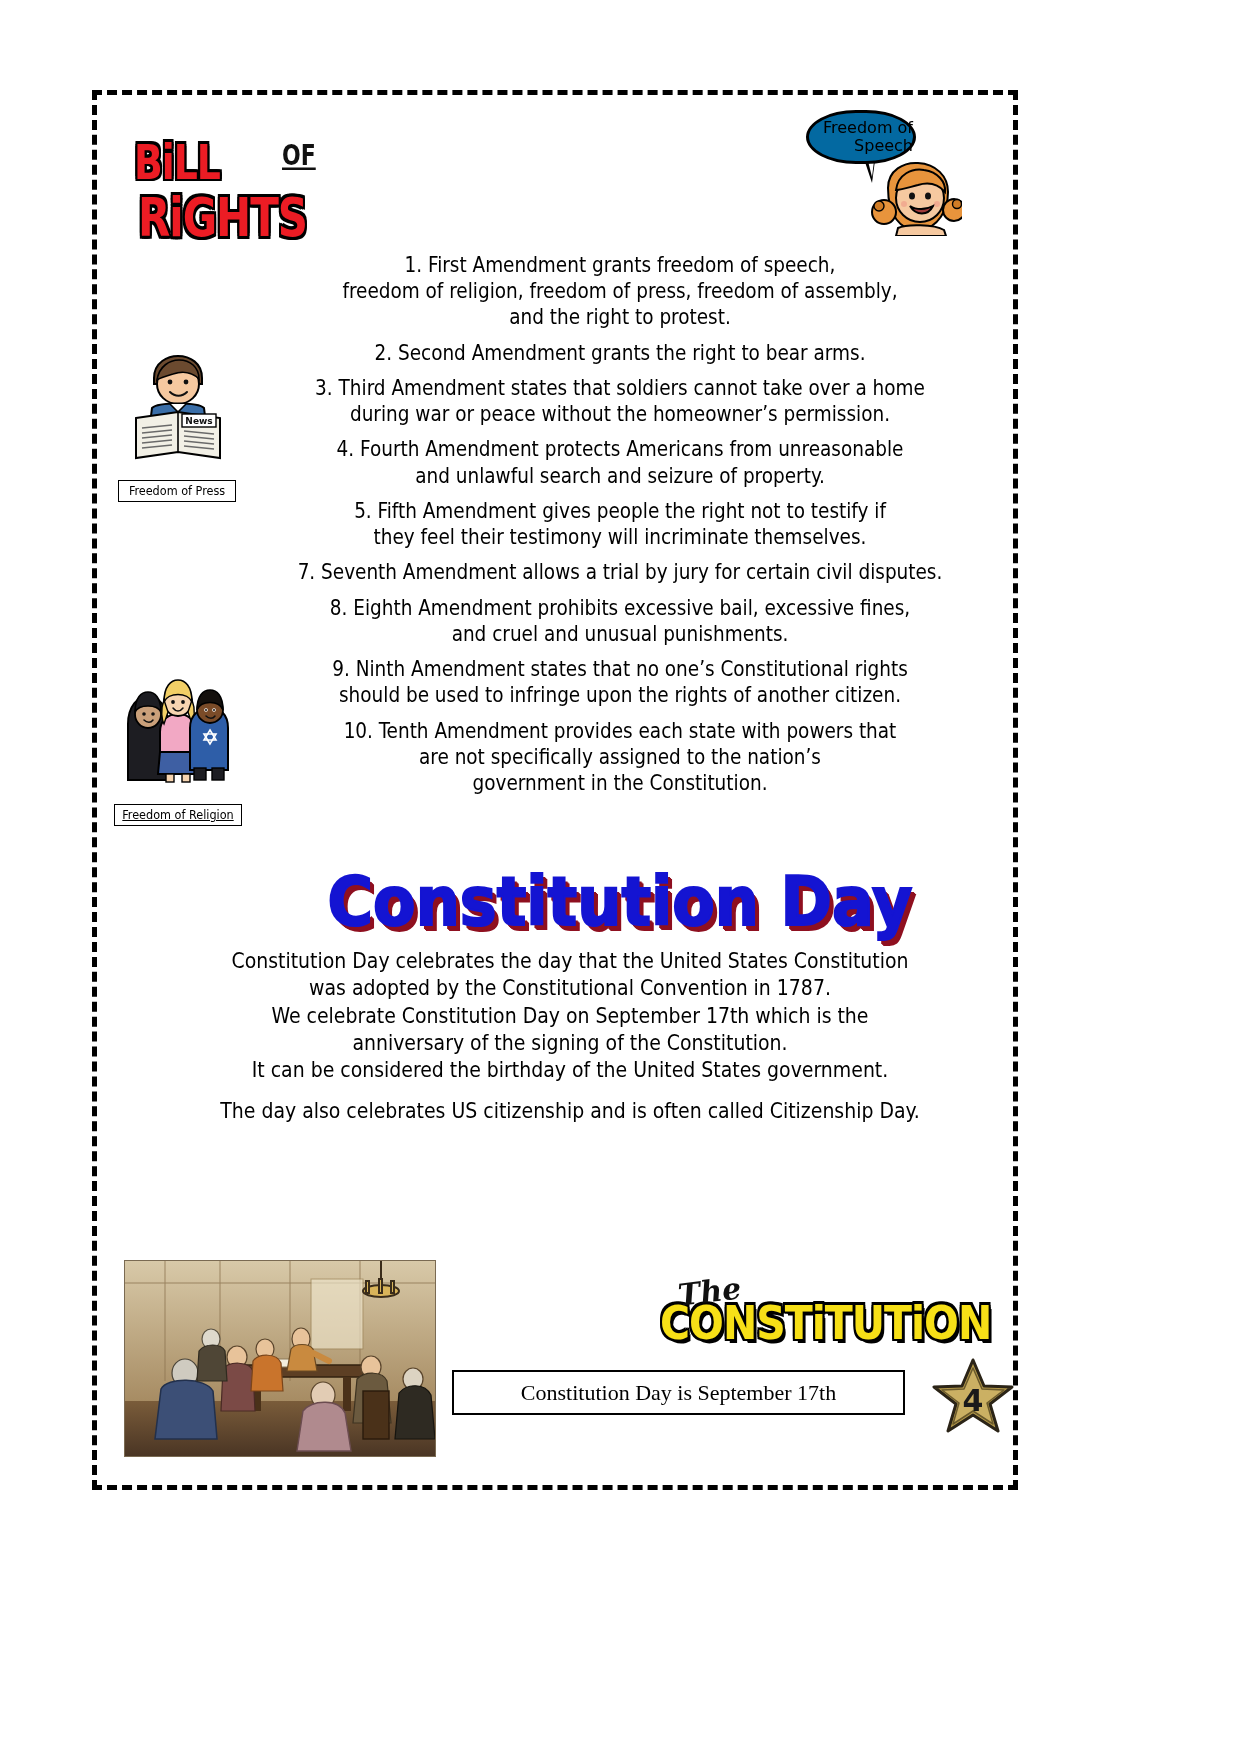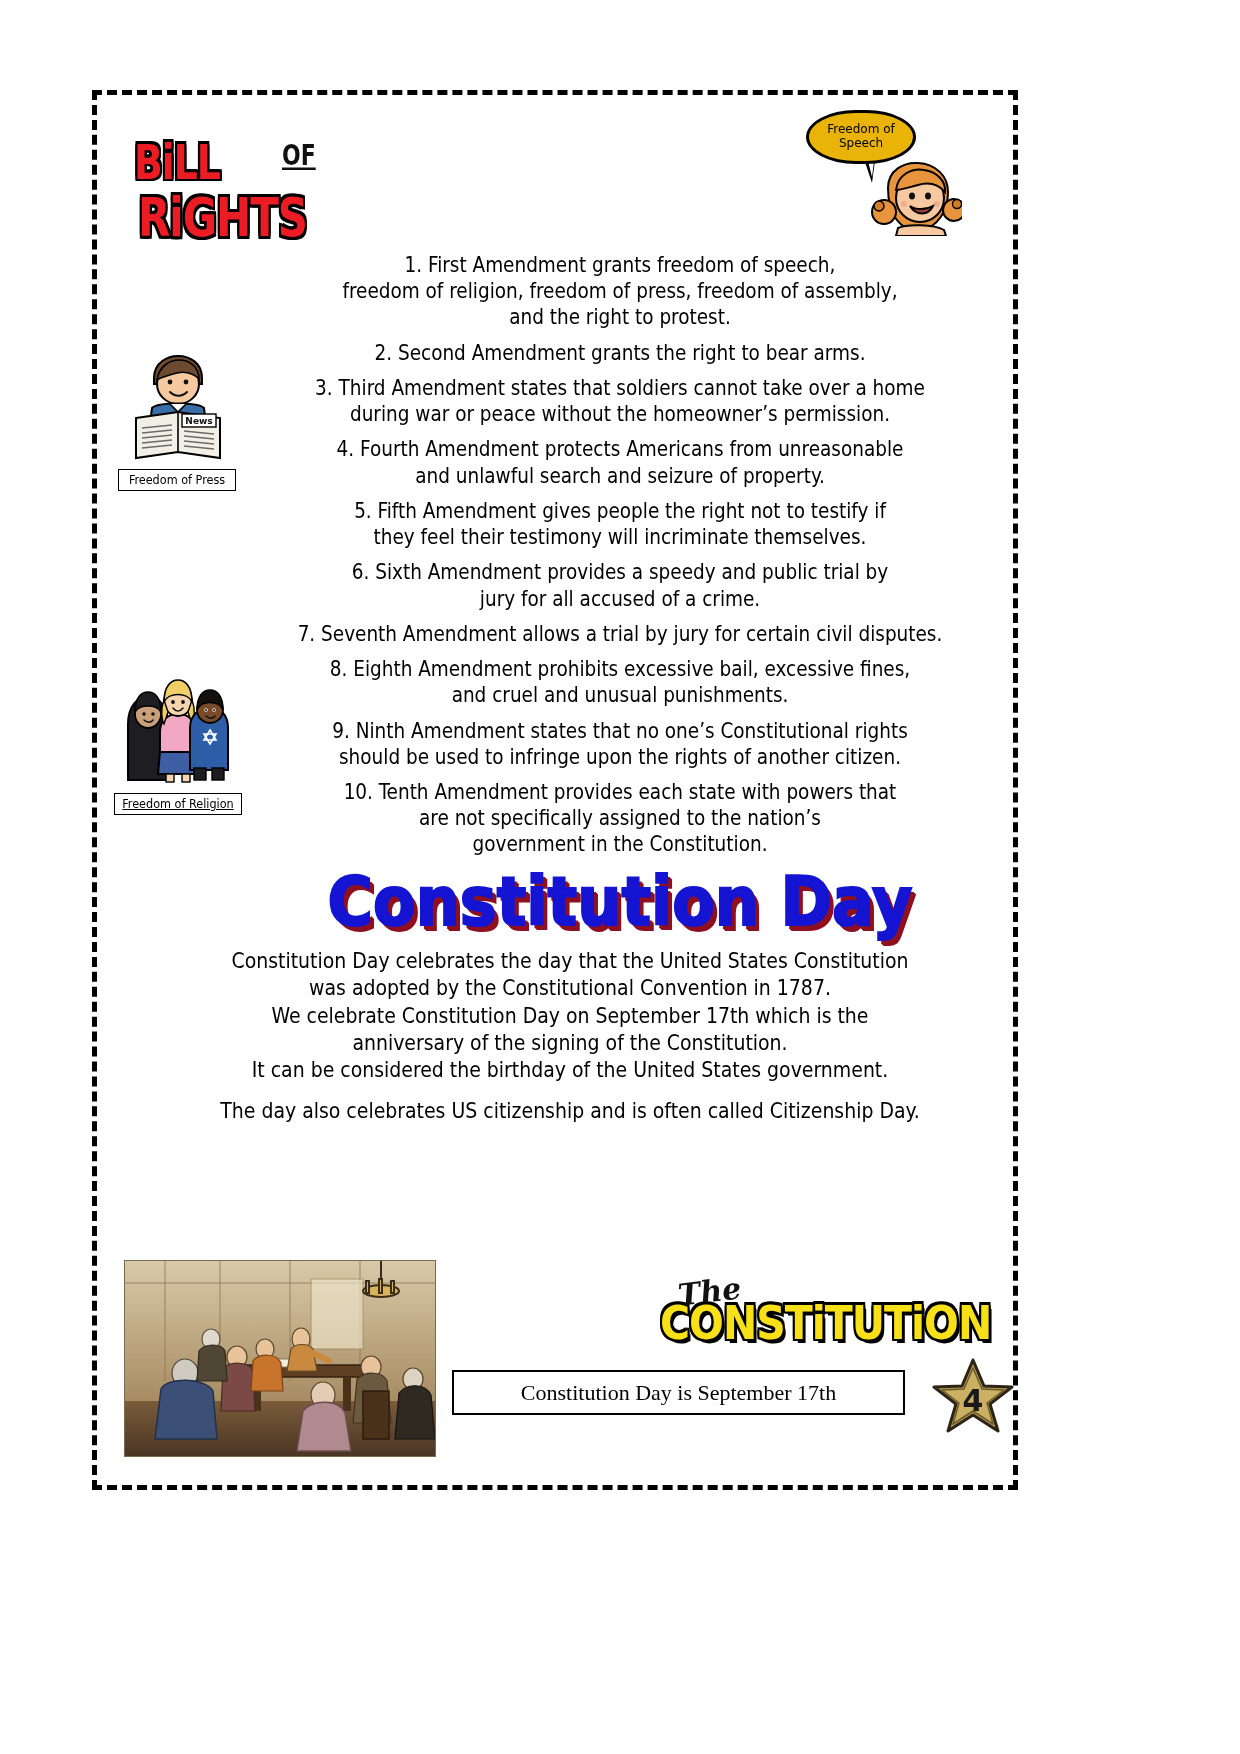--- a/index.html
+++ b/index.html
@@ -80,27 +80,27 @@
     width: 170px;
     height: 130px;
   }
   .bubble {
     position: absolute;
     left: 6px; top: 0;
     width: 104px;
     height: 48px;
     border: 3px solid #000;
     border-radius: 50% / 55%;
-    background: #eab308;
+    background: #0369a1;
     display: flex;
     align-items: center;
     justify-content: center;
-    text-align: center;
-    font-family: "DejaVu Sans", sans-serif;
-    font-size: 12px;
+    text-align: right;
+    font-family: "DejaVu Sans", sans-serif;
+    font-size: 16px;
     line-height: 1.15;
     color: #000;
     z-index: 3;
   }
   .bubble-tail {
     position: absolute;
     left: 62px; top: 43px;
     width: 0; height: 0;
     border-left: 10px solid transparent;
     border-right: 4px solid transparent;
@@ -160,21 +160,21 @@
     display: block;
   }
   .clip-caption {
     border: 1.5px solid #000;
     font-family: "DejaVu Sans Condensed", "Liberation Sans Narrow", "Liberation Sans", sans-serif;
     font-size: 12.5px;
     text-align: center;
     padding: 2px 1px 3px 1px;
     background: #fff;
     color: #000;
-    margin-top: 3px;
+    margin-top: 14px;
     white-space: nowrap;
   }
 
   
   .cday-title {
     position: absolute;
     left: 0;
     top: 862px;
     width: 1240px;
     text-align: center;
@@ -345,22 +345,20 @@
     <p class="amendment">1. First Amendment grants freedom of speech,
 freedom of religion, freedom of press, freedom of assembly,
 and the right to protest.</p>
     <p class="amendment">2. Second Amendment grants the right to bear arms.</p>
     <p class="amendment">3. Third Amendment states that soldiers cannot take over a home
 during war or peace without the homeowner’s permission.</p>
     <p class="amendment">4. Fourth Amendment protects Americans from unreasonable
 and unlawful search and seizure of property.</p>
     <p class="amendment">5. Fifth Amendment gives people the right not to testify if
 they feel their testimony will incriminate themselves.</p>
-    <p class="amendment">6. Sixth Amendment provides a speedy and public trial by
-jury for all accused of a crime.</p>
     <p class="amendment">7. Seventh Amendment allows a trial by jury for certain civil disputes.</p>
     <p class="amendment">8. Eighth Amendment prohibits excessive bail, excessive fines,
 and cruel and unusual punishments.</p>
     <p class="amendment">9.  Ninth Amendment states that no one’s Constitutional rights
 should be used to infringe upon the rights of another citizen.</p>
     <p class="amendment">10. Tenth Amendment provides each state with powers that
 are not specifically assigned to the nation’s
 government in the Constitution.</p>
   </div>
 

